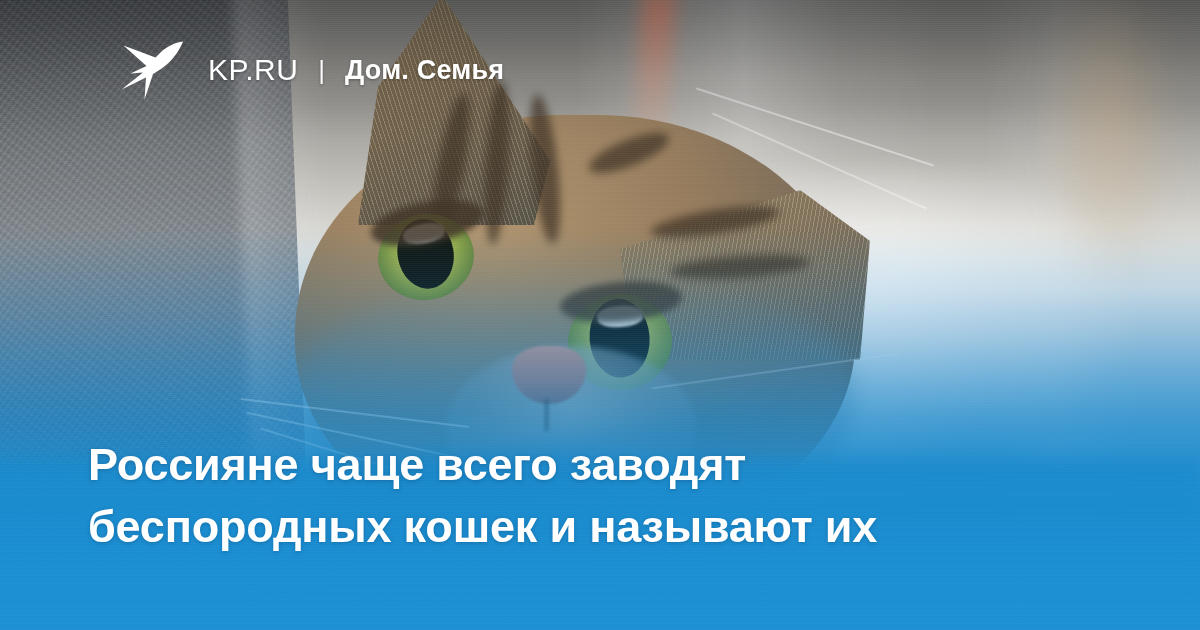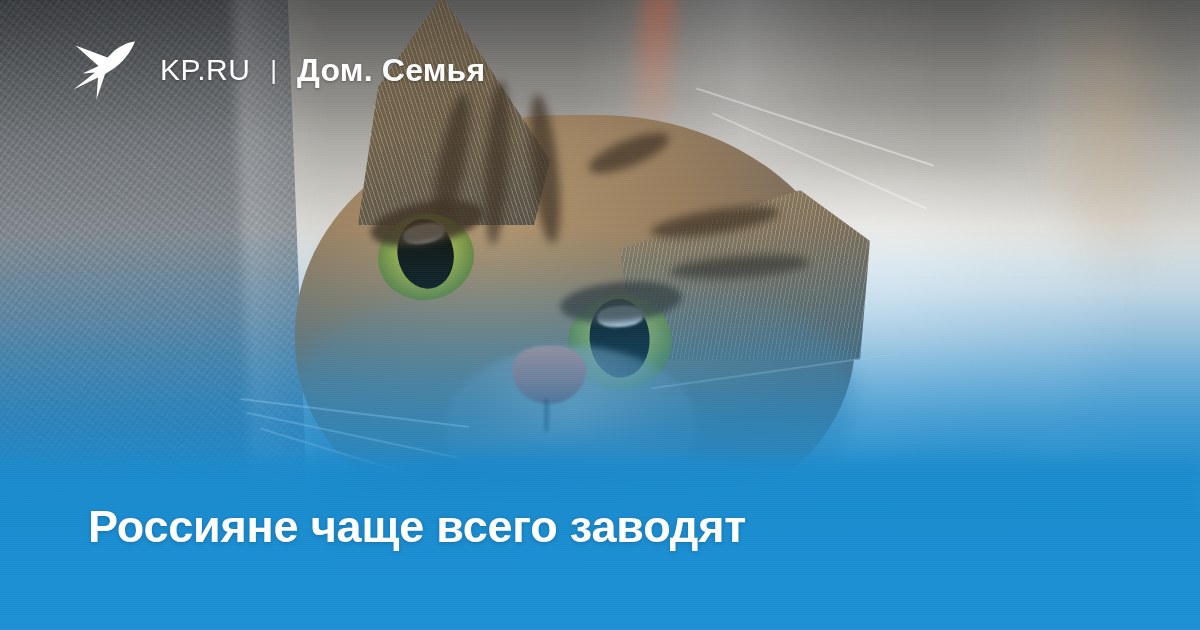--- a/index.html
+++ b/index.html
@@ -225,35 +225,35 @@
     background:linear-gradient(180deg,rgba(20,24,28,.34) 0%,rgba(20,24,28,.10) 12%,rgba(20,24,28,0) 22%);
   }
   .grain{
     position:absolute;inset:0;opacity:.05;
     background-image:repeating-linear-gradient(0deg,rgba(255,255,255,.6) 0 1px,rgba(0,0,0,0) 1px 2px);
   }
 
   
   .header{
     position:absolute;left:0;top:0;width:100%;height:140px;
-    display:flex;align-items:center;padding-left:72px;
+    display:flex;align-items:center;padding-left:120px;
   }
   .logo-mark{width:64px;height:62px;flex:0 0 auto;margin-right:24px;}
   .brand-row{display:flex;align-items:center;}
   .brand-name{
     color:#fff;font-size:30px;font-weight:400;letter-spacing:.5px;
     text-shadow:0 1px 3px rgba(0,0,0,.35);
     white-space:nowrap;
   }
   .brand-sep{
     color:#fff;font-size:26px;font-weight:300;margin:0 20px;opacity:.95;
     text-shadow:0 1px 3px rgba(0,0,0,.35);
   }
   .brand-section{
-    color:#fff;font-size:32px;font-weight:700;letter-spacing:.2px;
+    color:#fff;font-size:27px;font-weight:700;letter-spacing:.2px;
     text-shadow:0 1px 3px rgba(0,0,0,.35);
     white-space:nowrap;
   }
 
   
   .headline{
     position:absolute;left:88px;bottom:72px;width:1070px;
     color:#fff;
     font-size:45px;
     font-weight:700;
@@ -348,15 +348,16 @@
     </span>
     <span class="brand-row">
       <span class="brand-name">KP.RU</span>
       <span class="brand-sep">|</span>
       <span class="brand-section">Дом. Семья</span>
     </span>
   </div>
 
   <div class="headline">
     <span class="ln">Россияне чаще всего заводят</span>
+    <span class="ln">беспородных кошек и называют их</span>
   </div>
 
 </div>
 
 </body></html>

